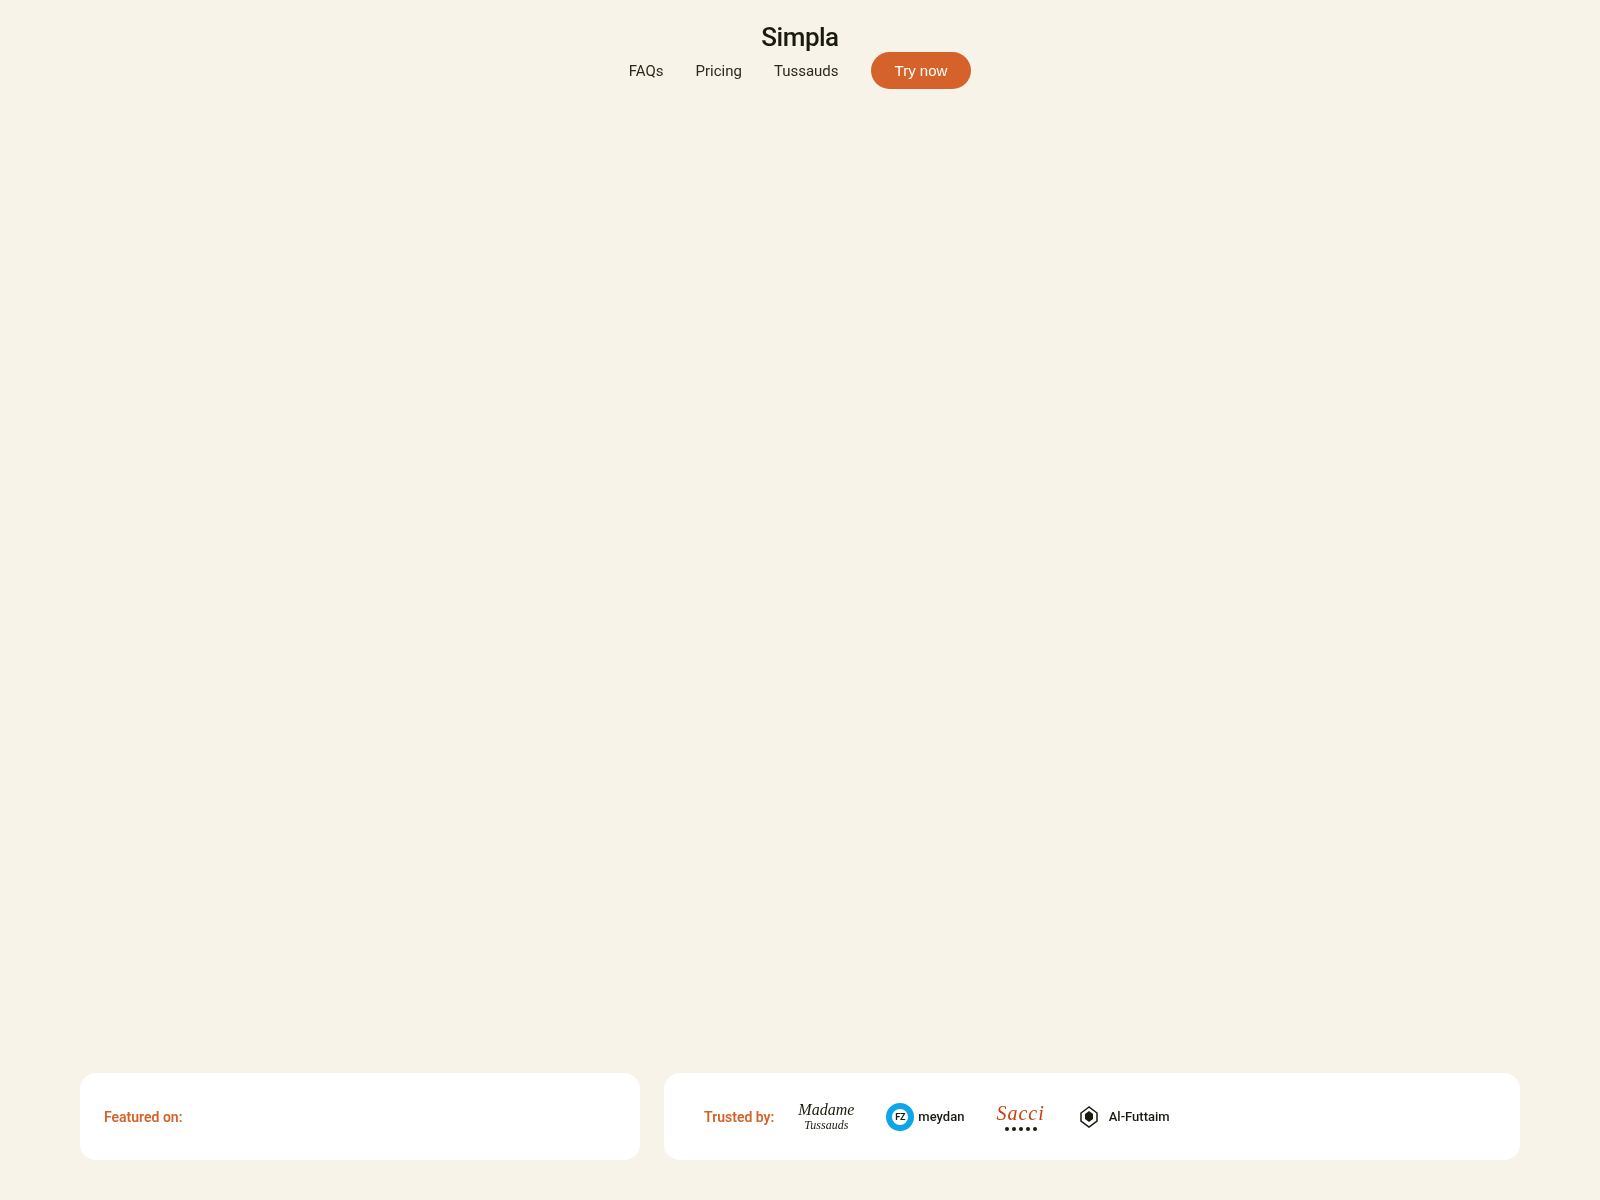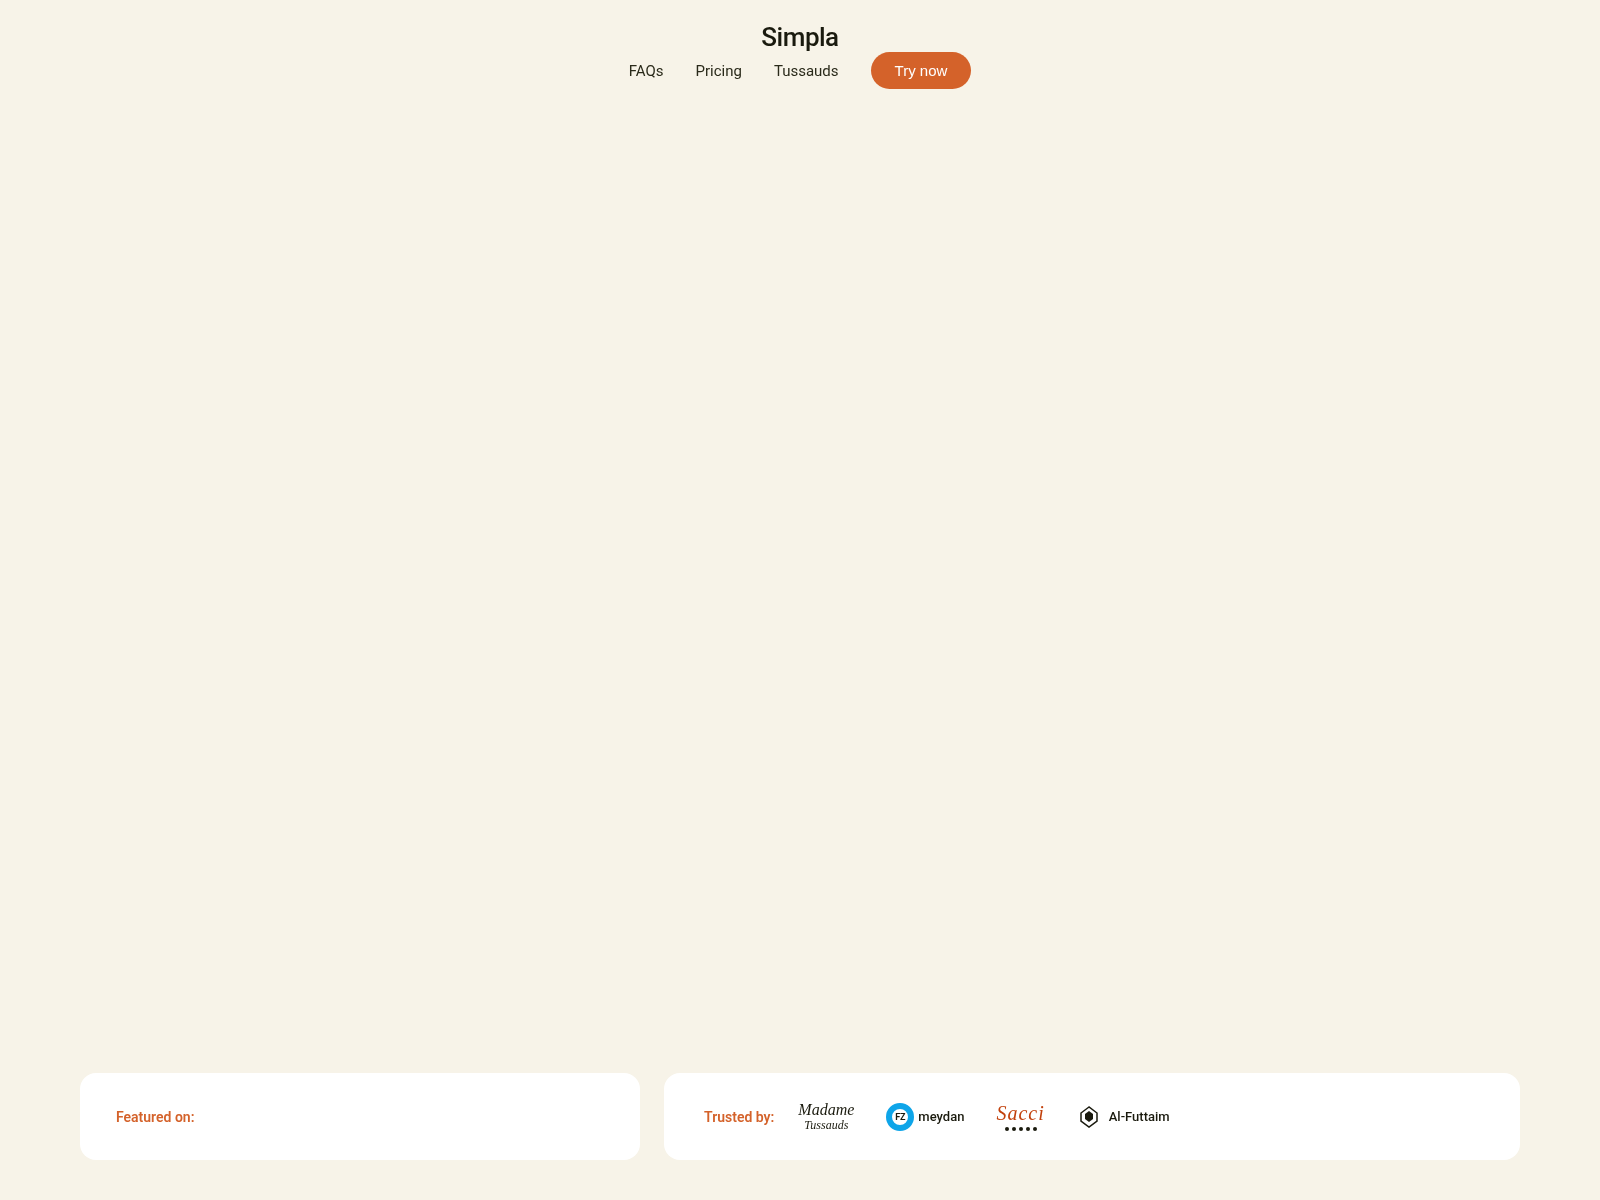--- a/index.html
+++ b/index.html
@@ -71,21 +71,21 @@
       left: 0;
       right: 0;
       padding: 0 80px 40px 80px;
       display: flex;
       gap: 24px;
     }
 
     .featured-card {
       background: #ffffff;
       border-radius: 16px;
-      padding: 28px 36px;
+      padding: 28px 24px;
       display: flex;
       align-items: center;
       gap: 40px;
       flex: 0 0 auto;
       min-width: 560px;
     }
 
     .trusted-card {
       background: #ffffff;
       border-radius: 16px;

